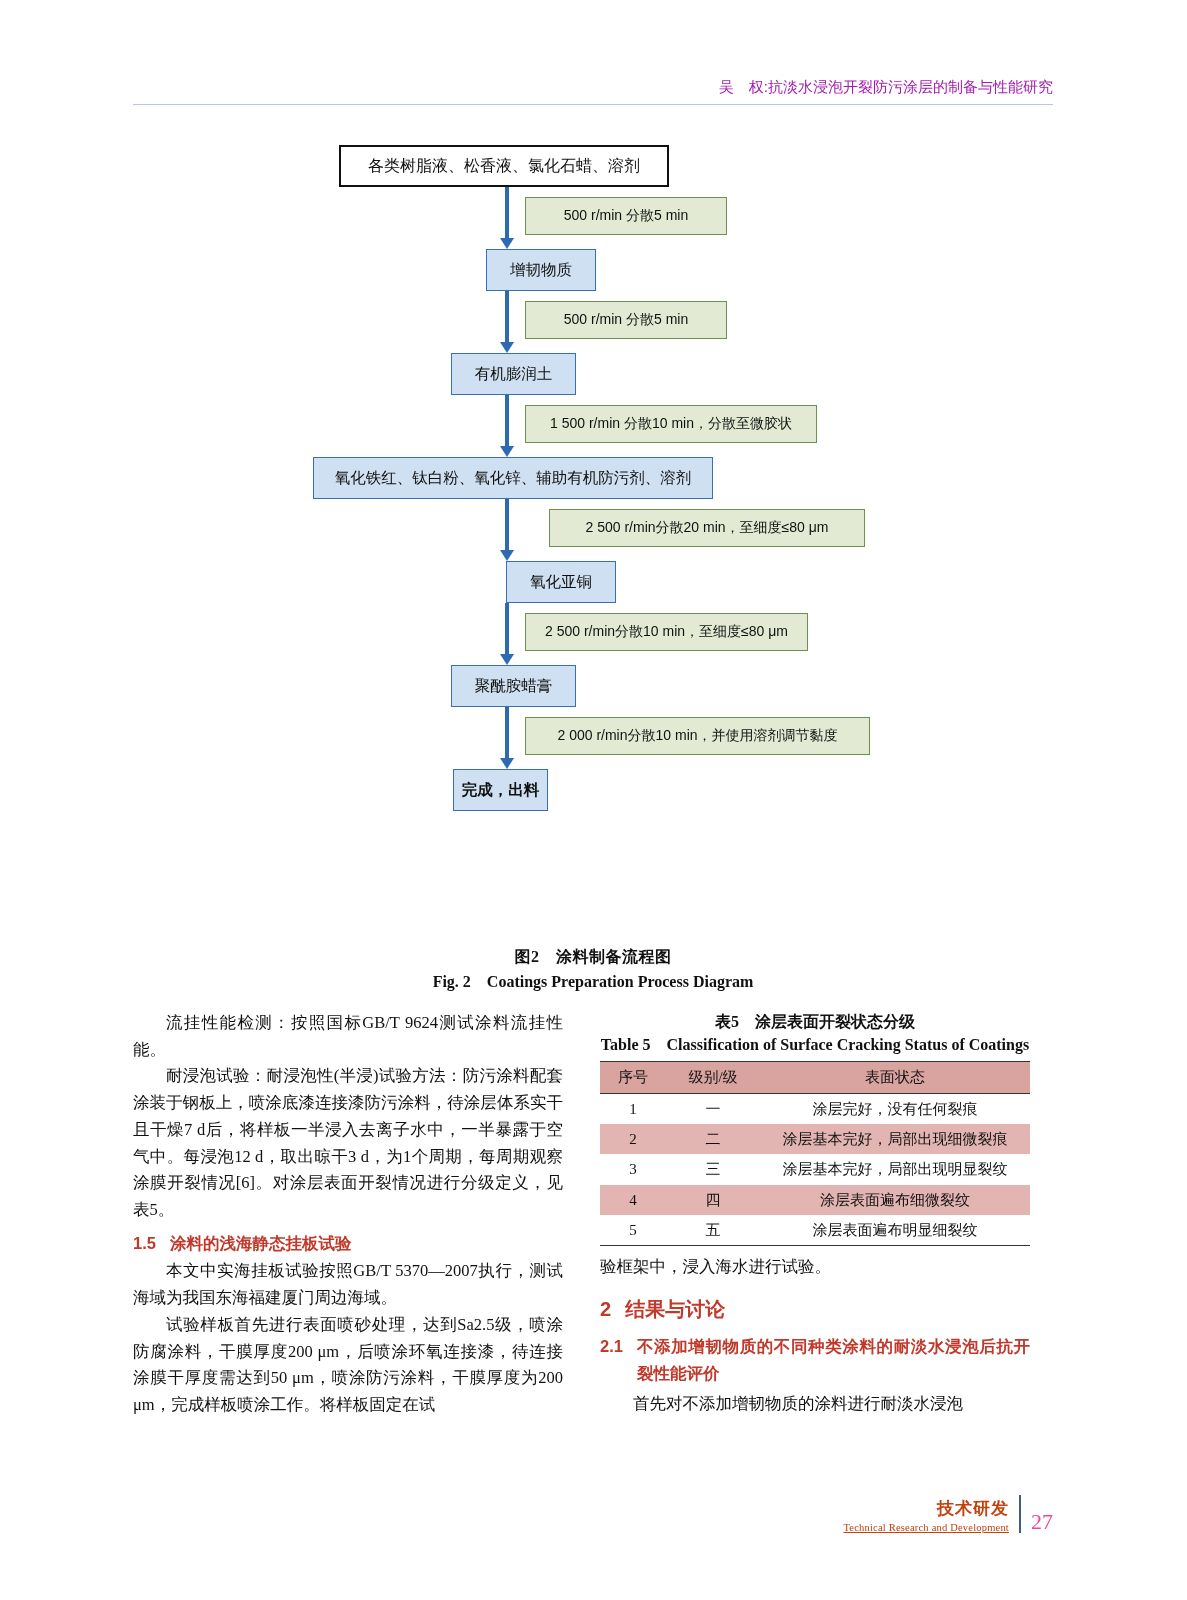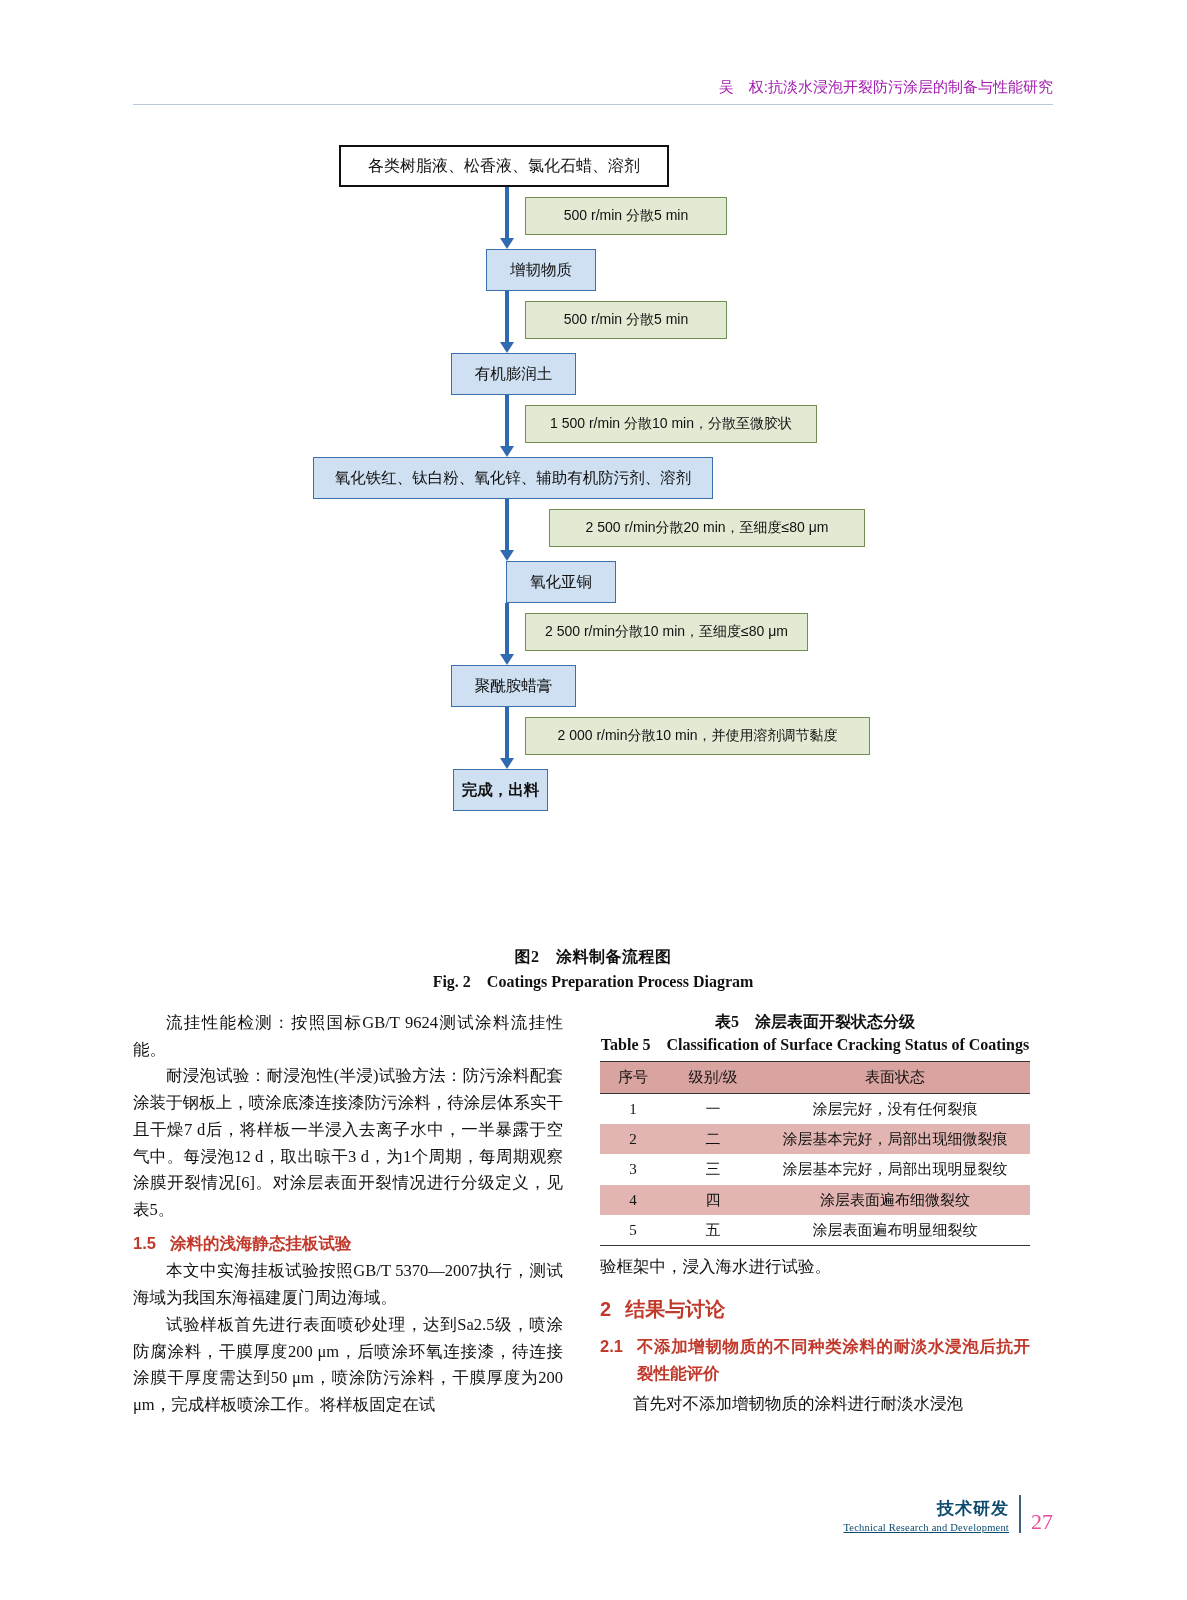--- a/index.html
+++ b/index.html
@@ -173,21 +173,21 @@
   .footer {
     position: absolute;
     left: 760px;
     top: 1495px;
     width: 293px;
     display: flex;
     align-items: flex-end;
     justify-content: flex-end;
     gap: 10px;
   }
-  .footer .labels { text-align: right; color: #0c4a6e; }
+  .footer .labels { text-align: right; color: #c2410c; }
   .footer .cn {
     font-family: "Liberation Sans", sans-serif;
     font-weight: bold;
     font-size: 17px;
     letter-spacing: 1px;
   }
   .footer .en {
     font-family: "Liberation Serif", serif;
     font-size: 10.5px;
     letter-spacing: 0.2px;

